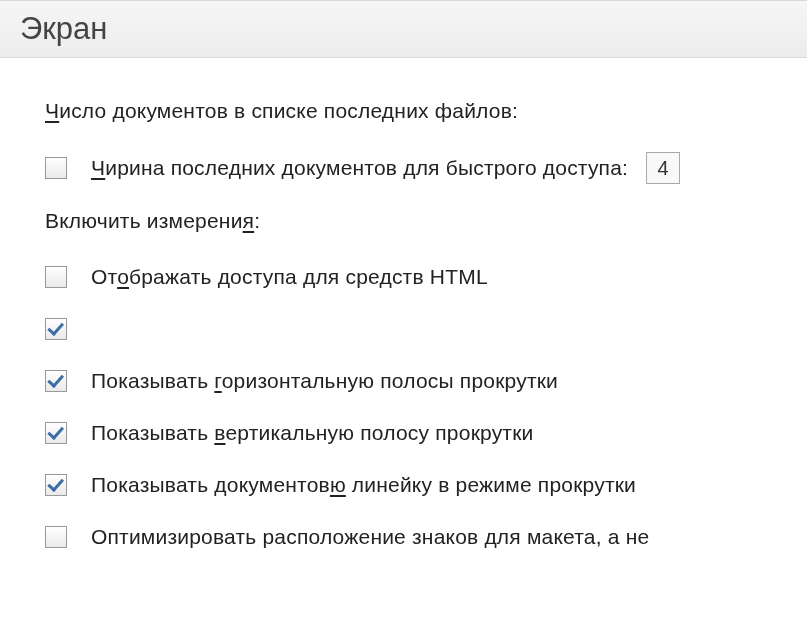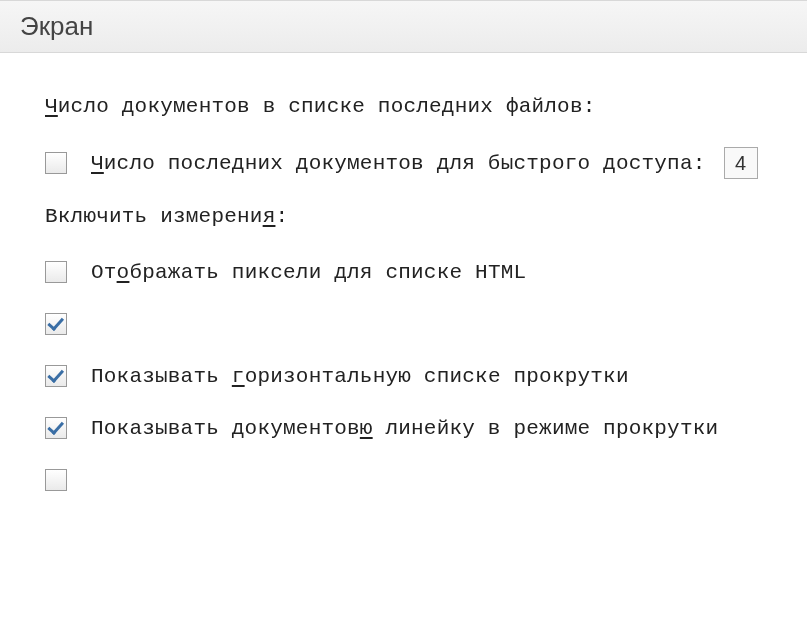--- a/index.html
+++ b/index.html
@@ -15,21 +15,21 @@
       width: 807px;
       height: 625px;
       overflow: hidden;
     }
     .section-header {
       background: linear-gradient(to bottom, #f6f6f6, #ececec);
       border: 1px solid #d8d8d8;
       border-left: none;
       border-right: none;
       padding: 10px 20px;
-      font-size: 26px;
+      font-size: 31px;
       color: #444;
     }
     .content {
       padding: 30px 45px 0 45px;
     }
     .row {
       display: flex;
       align-items: center;
       margin-bottom: 22px;
       min-height: 30px;
@@ -56,21 +56,20 @@
       width: 12px;
       height: 6px;
       border-left: 3px solid #3a6ea5;
       border-bottom: 3px solid #3a6ea5;
       transform: rotate(-48deg) translate(1px, -2px);
     }
     .label-text {
       color: #222;
       letter-spacing: 0.2px;
       white-space: nowrap;
-      font-family: Liberation Mono, monospace;
     }
     .u {
       text-decoration: underline;
       text-underline-offset: 3px;
     }
     .num-field {
       width: 34px;
       height: 32px;
       border: 1px solid #aaa;
       background: #f9f9f9;
@@ -94,46 +93,51 @@
 </div>
 
 <div class="content">
 
   <div class="row label-only indent">
     <span class="label-text"><span class="u">Ч</span><span>исло документов в списке последних файлов:</span></span>
   </div>
 
   <div class="row">
     <span class="checkbox"></span>
-    <span class="label-text"><span class="u">Ч</span><span>исло последних документов для быстрого доступа:</span></span>
+    <span class="label-text"><span class="u">Ч</span><span>ирина последних документов для быстрого доступа:</span></span>
     <span class="num-field">4</span>
   </div>
 
   <div class="row label-only">
     <span class="label-text"><span>Включить измерени</span><span class="u">я</span><span>:</span></span>
   </div>
 
 
   <div class="row">
     <span class="checkbox"></span>
-    <span class="label-text"><span>От</span><span class="u">о</span><span>бражать пиксели для списке HTML</span></span>
+    <span class="label-text"><span>От</span><span class="u">о</span><span>бражать доступа для средств HTML</span></span>
   </div>
 
   <div class="row">
     <span class="checkbox checked"></span>
   </div>
 
   <div class="row">
     <span class="checkbox checked"></span>
-    <span class="label-text"><span>Показывать </span><span class="u">г</span><span>оризонтальную списке прокрутки</span></span>
+    <span class="label-text"><span>Показывать </span><span class="u">г</span><span>оризонтальную полосы прокрутки</span></span>
   </div>
 
+  <div class="row">
+    <span class="checkbox checked"></span>
+    <span class="label-text"><span>Показывать </span><span class="u">в</span><span>ертикальную полосу прокрутки</span></span>
+  </div>
 
   <div class="row">
     <span class="checkbox checked"></span>
     <span class="label-text"><span>Показывать документов</span><span class="u">ю</span><span> линейку в режиме прокрутки</span></span>
   </div>
 
   <div class="row">
     <span class="checkbox"></span>
+    <span class="label-text"><span>Оптимизировать расположение знаков для макета, а не </span></span>
   </div>
 
 </div>
 
 </body></html>

